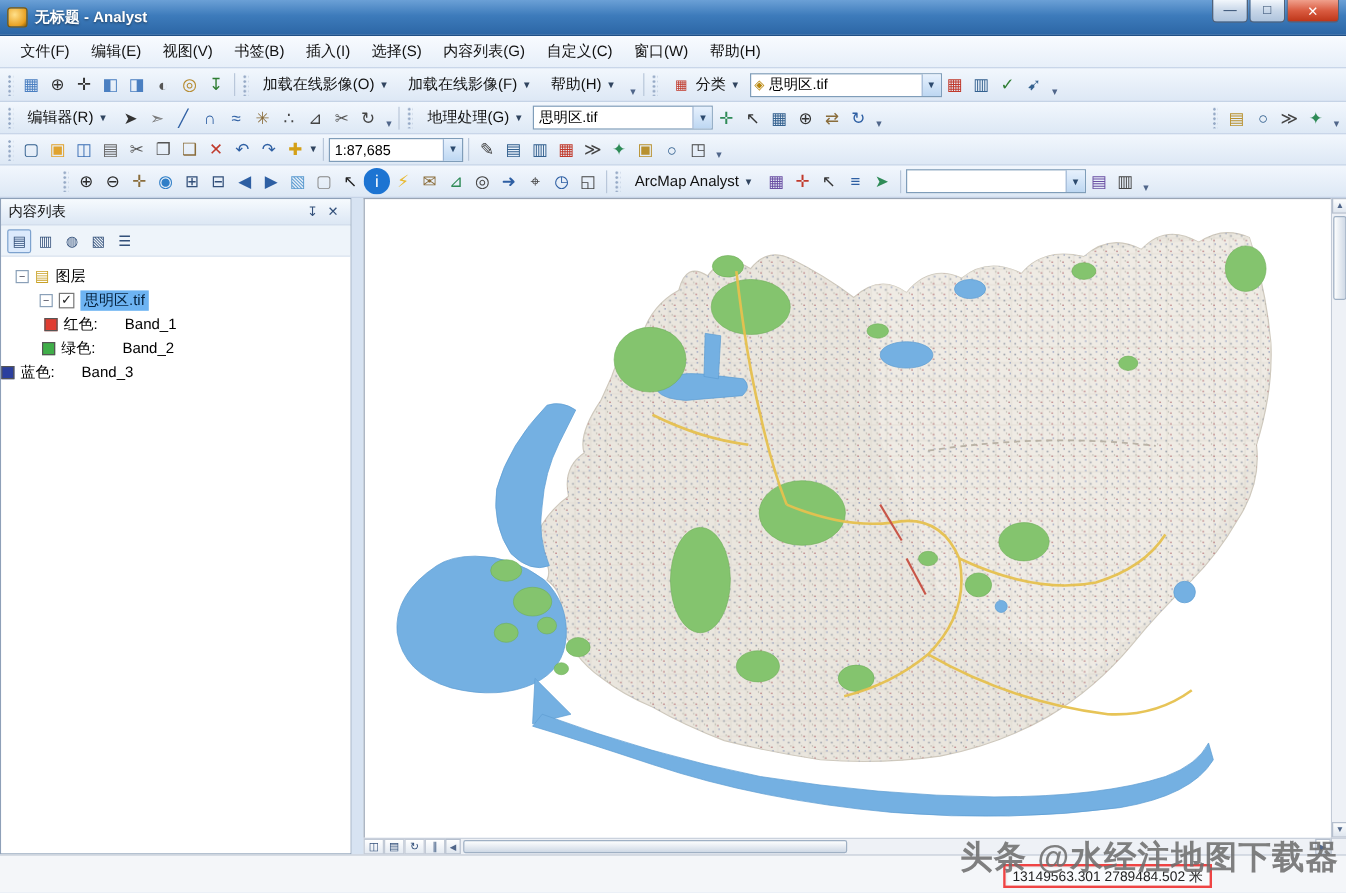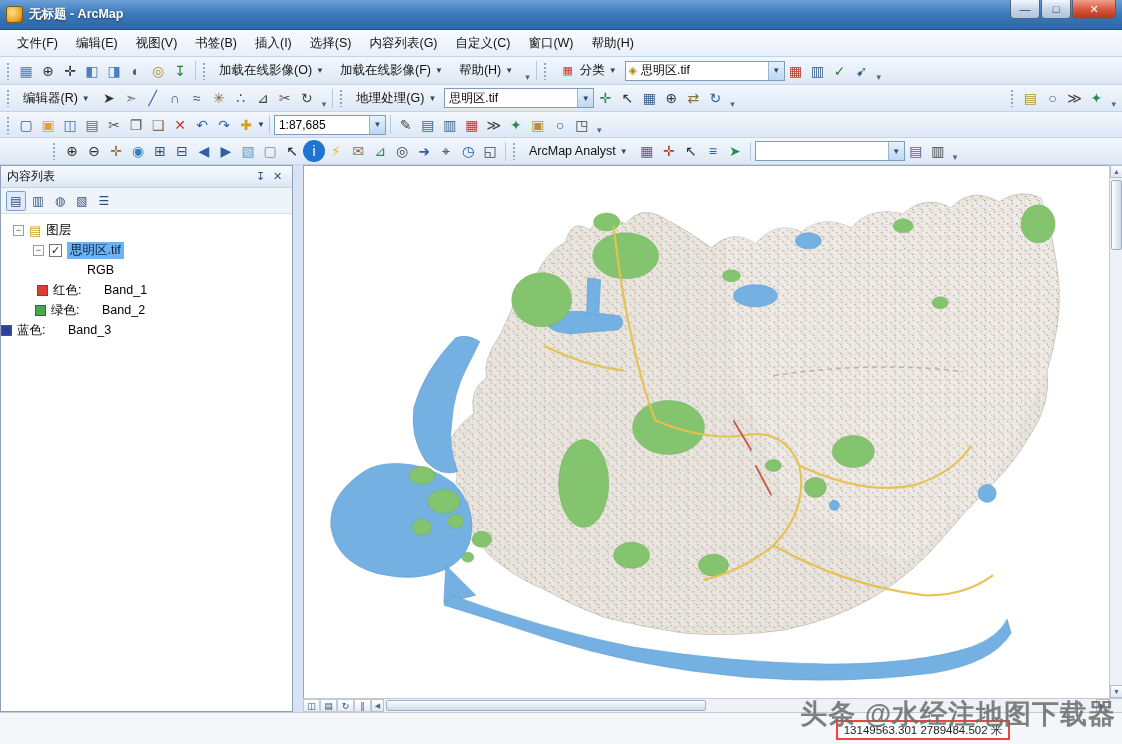--- a/index.html
+++ b/index.html
@@ -75,21 +75,21 @@
   .statusbar { height:32px; background:#f4f6f9; border-top:1px solid #c2cad6; display:flex; align-items:center; position:relative; }
   .coords-box { position:absolute; right:112px; top:7px; width:174px; height:20px; border:2px solid #ef4444; background:#f9fbfd; box-shadow:inset 1px 1px 2px rgba(0,0,0,.08); display:flex; align-items:center; justify-content:center; font-size:11.5px; color:#222; white-space:nowrap;margin-left:16px; }
 
   .watermark { position:absolute; right:6px; bottom:12px; font-size:27px; font-weight:bold; color:rgba(110,110,110,.88); letter-spacing:1px; z-index:50; pointer-events:none; white-space:nowrap; }
 </style>
 </head>
 <body>
 
 <div class="titlebar">
   <div class="app-icon"></div>
-  <div class="title-text">无标题 - ArcMap</div>
+  <div class="title-text">无标题 - Analyst</div>
   <div class="win-controls">
     <div class="win-btn">—</div>
     <div class="win-btn">□</div>
     <div class="win-btn close">✕</div>
   </div>
 </div>
 
 <div class="menubar">
 
 <span class="menu-item">文件(F)</span>
@@ -305,23 +305,20 @@
     <div class="toc-tree">
       <div class="trow" style="padding-left:12px">
         <span class="expander">−</span>
         <span class="layers-icon">▤</span>
         <span>图层</span>
       </div>
       <div class="trow" style="padding-left:32px">
         <span class="expander">−</span>
         <span class="checkbox">✓</span>
         <span class="layer-name selected">思明区.tif</span>
-      </div>
-      <div class="trow" style="padding-left:86px">
-        <span>RGB</span>
       </div>
       <div class="trow" style="padding-left:36px">
         <span class="chip" style="background: rgb(224, 60, 49);"></span>
         <span class="band-label">红色:</span>
         <span class="band-name">Band_1</span>
       </div>
       <div class="trow" style="padding-left:34px">
         <span class="chip" style="background: rgb(63, 174, 73);"></span>
         <span class="band-label">绿色:</span>
         <span class="band-name">Band_2</span>

